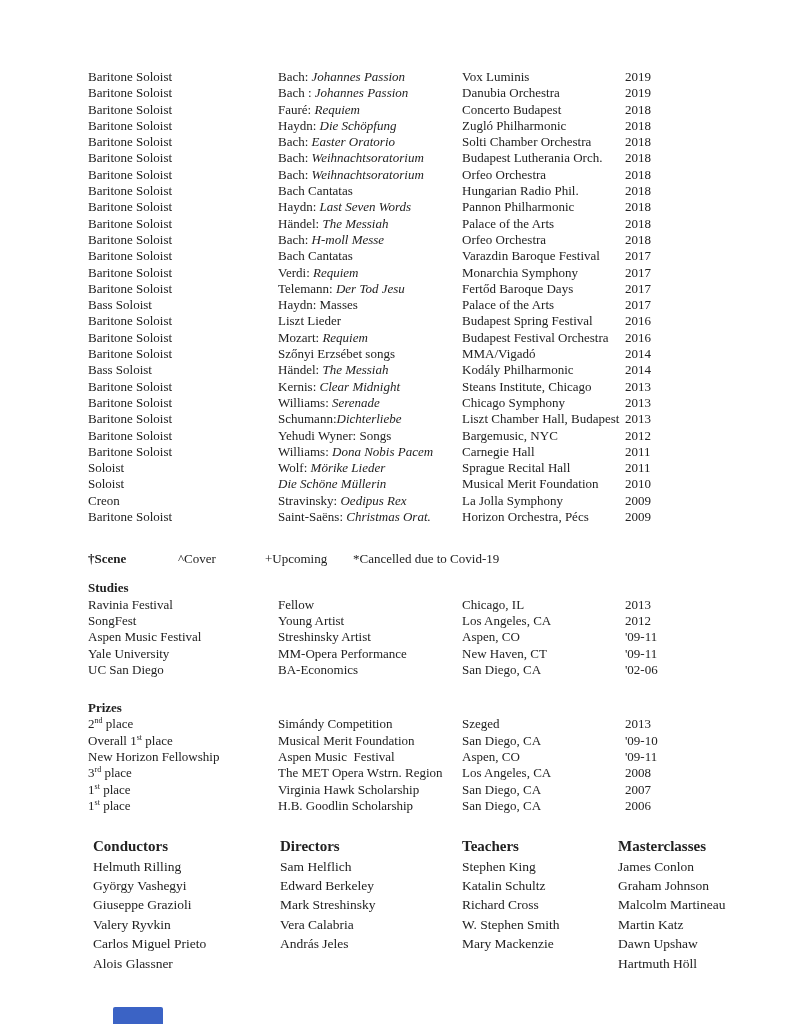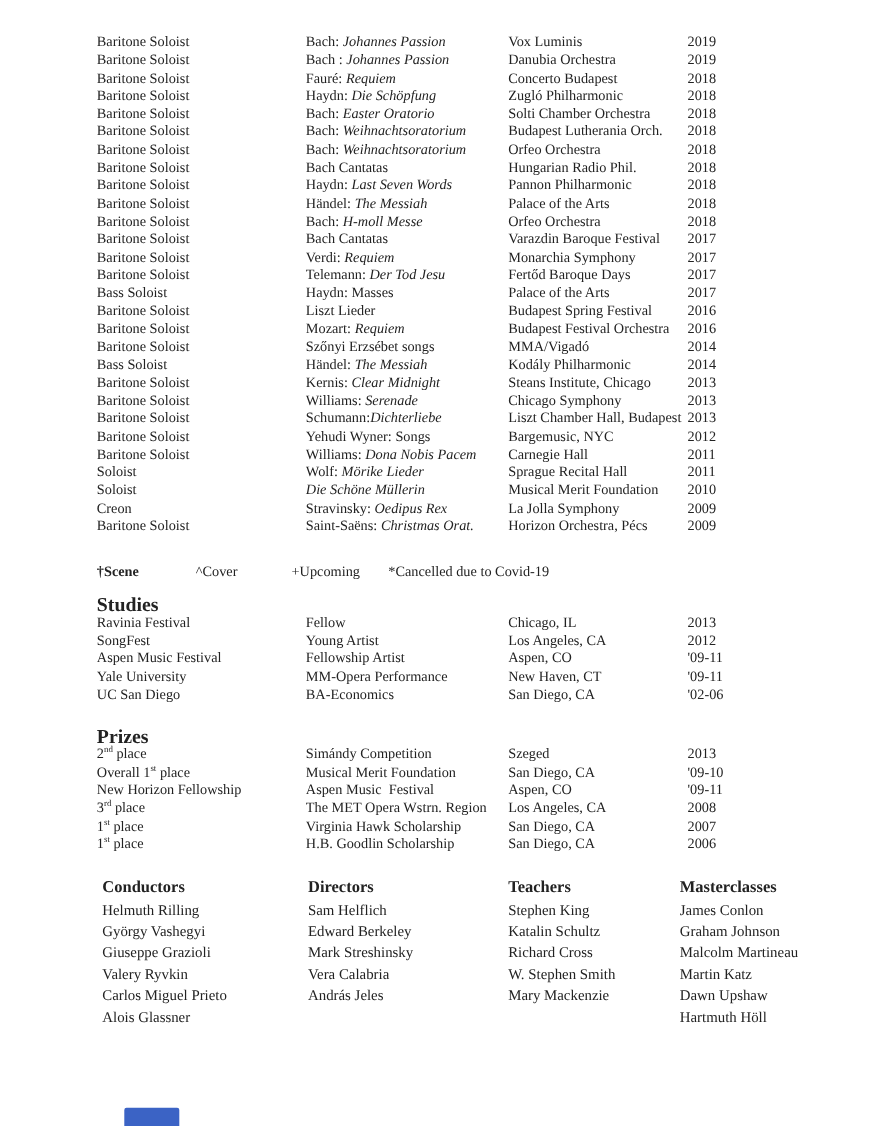--- a/index.html
+++ b/index.html
@@ -4,21 +4,21 @@
 <style>
   html,body{margin:0;padding:0;background:#ffffff;}
   .page{
     position:relative;
     width:790px;height:1024px;
     background:#ffffff;
     font-family:"Liberation Serif","DejaVu Serif",serif;
     color:#222222;
     overflow:hidden;
     box-sizing:border-box;
-    padding:30px 40px 0 88px;
+    padding:69px 40px 0 88px;
   }
   .row{
     display:grid;
     grid-template-columns:190px 184px 163px auto;
     line-height:16.3px;
     font-size:13px;
     white-space:pre-wrap;
   }
   .row > div{overflow:hidden;white-space:pre-wrap;}
   .it{font-style:italic;}
@@ -26,21 +26,21 @@
     margin-top:26px;
     font-size:13px;
     line-height:16px;
     display:flex;
   }
   .legend span:nth-child(1){width:90px;font-weight:bold;}
   .legend span:nth-child(2){width:87px;}
   .legend span:nth-child(3){width:88px;}
   .sec-title{
     font-weight:bold;
-    font-size:18px;
+    font-size:13px;
     line-height:16.3px;
   }
   .studies{margin-top:13px;}
   .prizes{margin-top:22px;}
   sup{font-size:0.62em;line-height:0;vertical-align:super;}
   .people{
     margin-top:23px;
     margin-left:5px;
     display:flex;
   }
@@ -97,21 +97,21 @@
     <span>^Cover</span>
     <span>+Upcoming</span>
     <span>*Cancelled due to Covid-19</span>
   </div>
 
   <div class="studies">
     <div class="sec-title">Studies</div>
     <div id="studies-rows">
         <div class="row"><div>Ravinia Festival</div><div>Fellow</div><div>Chicago, IL</div><div>2013</div></div>
         <div class="row"><div>SongFest</div><div>Young Artist</div><div>Los Angeles, CA</div><div>2012</div></div>
-        <div class="row"><div>Aspen Music Festival</div><div>Fellowship Artist</div><div>Aspen, CO</div><div>'09-11</div></div>
+        <div class="row"><div>Aspen Music Festival</div><div>Streshinsky Artist</div><div>Aspen, CO</div><div>'09-11</div></div>
         <div class="row"><div>Yale University</div><div>MM-Opera Performance</div><div>New Haven, CT</div><div>'09-11</div></div>
         <div class="row"><div>UC San Diego</div><div>BA-Economics</div><div>San Diego, CA</div><div>'02-06</div></div>
       </div>
   </div>
 
   <div class="prizes">
     <div class="sec-title">Prizes</div>
     <div id="prizes-rows">
         <div class="row"><div><span>2</span><sup>nd</sup><span> place</span></div><div>Simándy Competition</div><div>Szeged</div><div>2013</div></div>
         <div class="row"><div><span>Overall 1</span><sup>st</sup><span> place</span></div><div>Musical Merit Foundation</div><div>San Diego, CA</div><div>'09-10</div></div>

